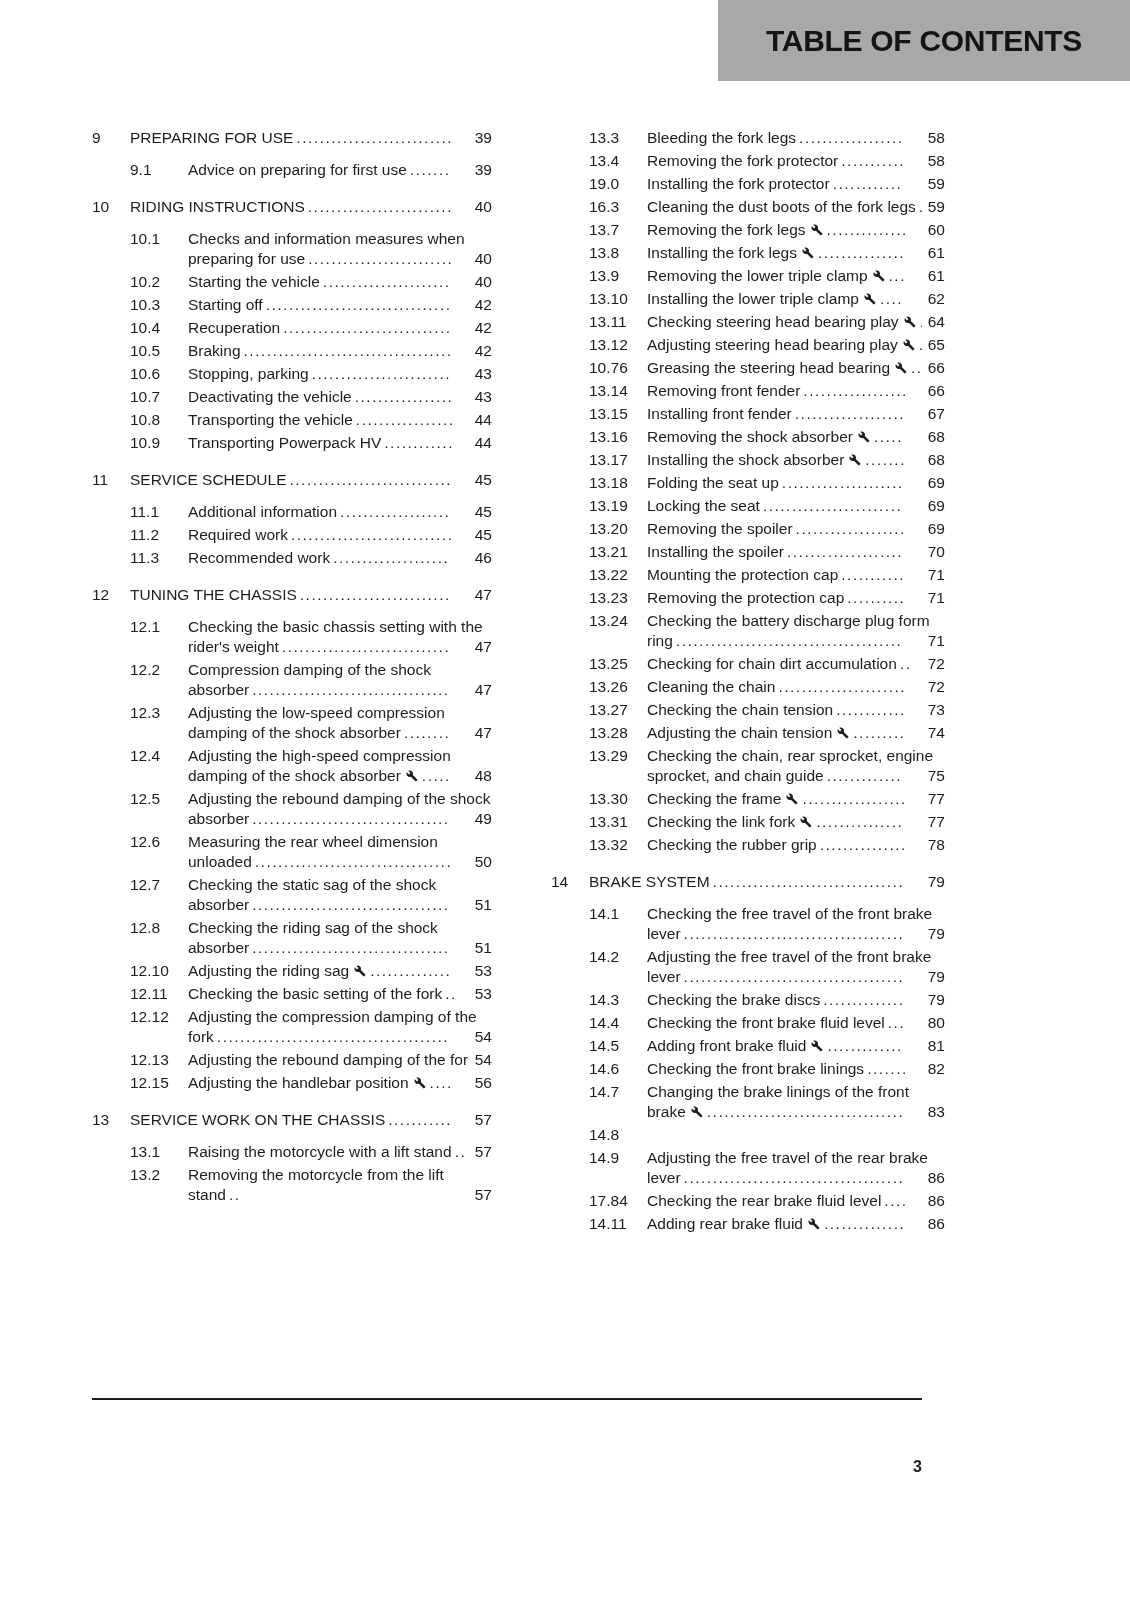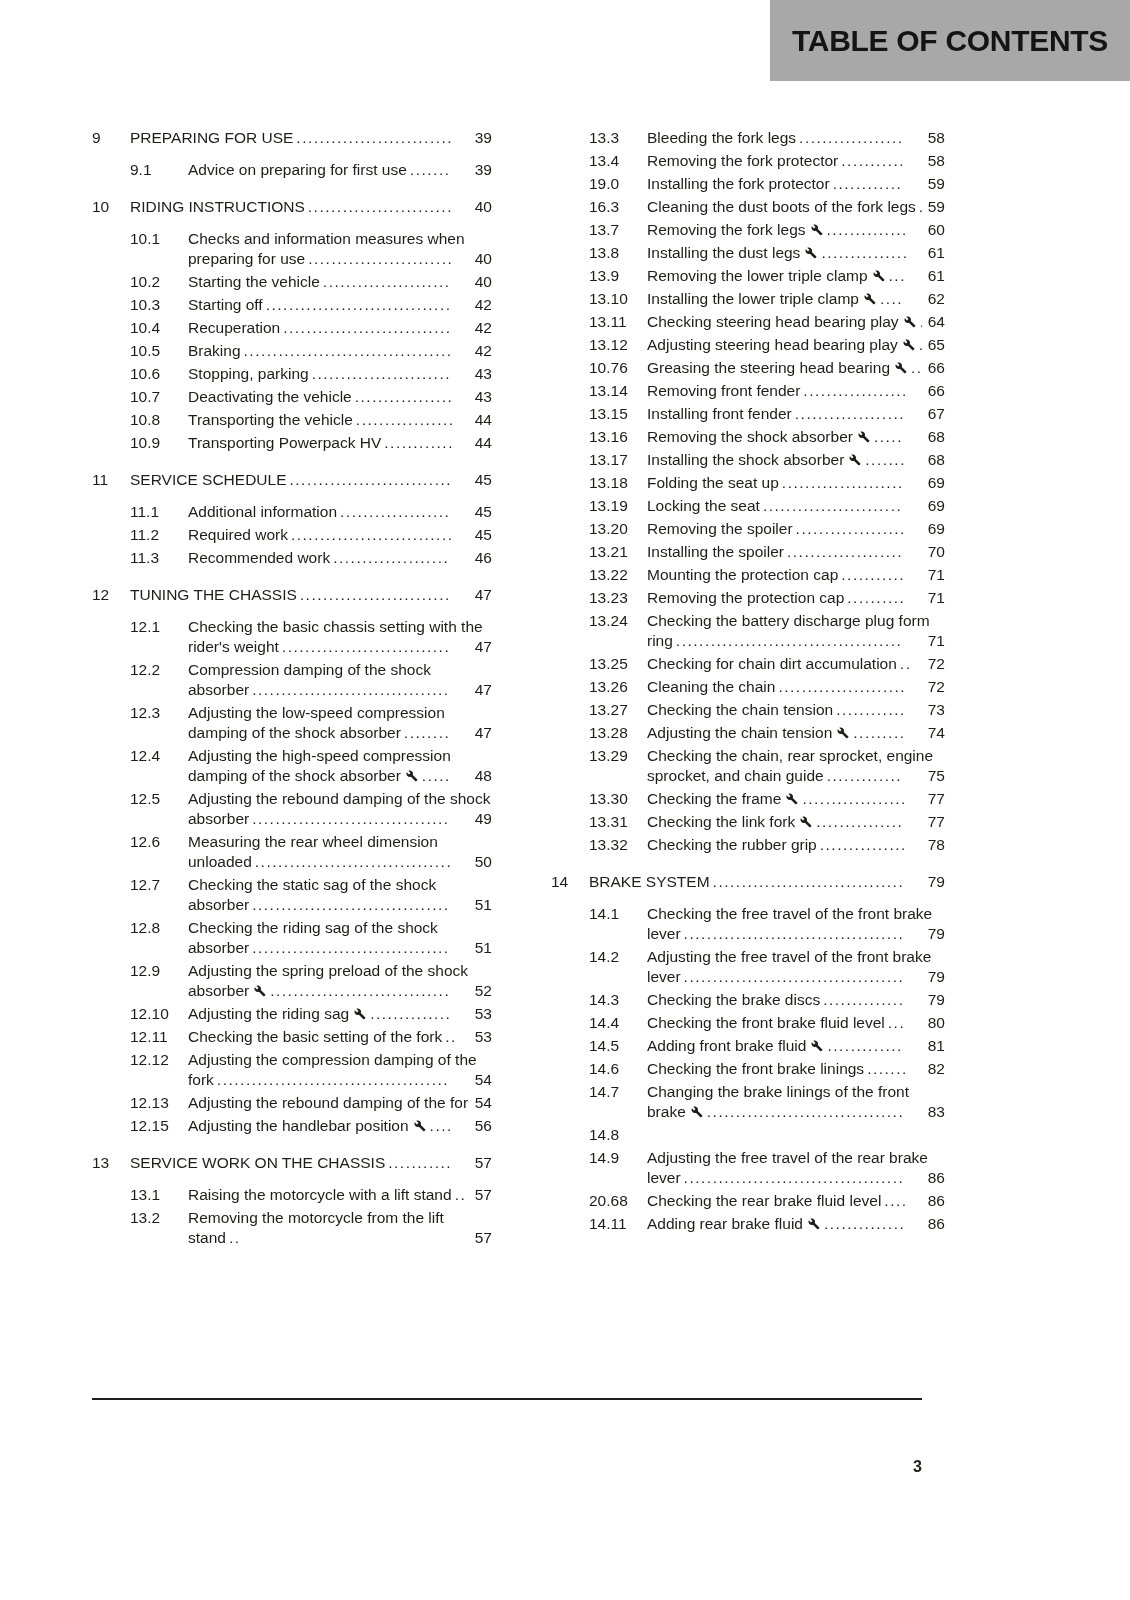--- a/index.html
+++ b/index.html
@@ -9,21 +9,21 @@
     height: 1600px;
     background: #ffffff;
     font-family: "Liberation Sans", "DejaVu Sans", sans-serif;
     color: var(--text-color, #1d1d1b);
     overflow: hidden;
     margin: 0 auto;
   }
   .toc-header {
     position: absolute;
     top: 0; right: 0;
-    width: 360px; height: 81px;
+    width: 412px; height: 81px;
     background: var(--header-bg, #a8a8a8);
     display: flex; align-items: center; justify-content: center;
   }
   .toc-header h1 {
     margin: 0;
     font-size: 30px;
     font-weight: 700;
     letter-spacing: -0.3px;
     color: #141414;
     white-space: nowrap;
@@ -190,26 +190,20 @@
         </div>
         <div class="toc-row section">
           <span class="num">12.7</span>
           <span class="content"><span class="title">Checking the static sag of the shock absorber</span><span class="fill">..................................</span><span class="page">51</span></span>
         </div>
         <div class="toc-row section">
           <span class="num">12.8</span>
           <span class="content"><span class="title">Checking the riding sag of the shock absorber</span><span class="fill">..................................</span><span class="page">51</span></span>
         </div>
         <div class="toc-row section">
-          <span class="num">12.9</span>
-          <span class="content"><span class="title">Adjusting the spring preload of the shock absorber</span><span class="wrench"><svg viewBox="0 0 24 24" width="12" height="12" fill="#1d1d1b" aria-hidden="true">
-                <path d="M22.7 19l-9.1-9.1c.9-2.3.4-5-1.5-6.9-2-2-5-2.4-7.4-1.3L9 6 6 9 1.6 4.7C.4 7.1.9 10.1 2.9 12.1c1.9 1.9 4.6 2.4 6.9 1.5l9.1 9.1c.4.4 1 .4 1.4 0l2.3-2.3c.5-.4.5-1.1.1-1.4z"></path>
-              </svg></span><span class="fill">...............................</span><span class="page">52</span></span>
-        </div>
-        <div class="toc-row section">
           <span class="num">12.10</span>
           <span class="content"><span class="title">Adjusting the riding sag</span><span class="wrench"><svg viewBox="0 0 24 24" width="12" height="12" fill="#1d1d1b" aria-hidden="true">
                 <path d="M22.7 19l-9.1-9.1c.9-2.3.4-5-1.5-6.9-2-2-5-2.4-7.4-1.3L9 6 6 9 1.6 4.7C.4 7.1.9 10.1 2.9 12.1c1.9 1.9 4.6 2.4 6.9 1.5l9.1 9.1c.4.4 1 .4 1.4 0l2.3-2.3c.5-.4.5-1.1.1-1.4z"></path>
               </svg></span><span class="fill">..............</span><span class="page">53</span></span>
         </div>
         <div class="toc-row section">
           <span class="num">12.11</span>
           <span class="content"><span class="title">Checking the basic setting of the fork</span><span class="fill">..</span><span class="page">53</span></span>
         </div>
         <div class="toc-row section">
@@ -257,21 +251,21 @@
           <span class="content"><span class="title">Cleaning the dust boots of the fork legs</span><span class="fill">..</span><span class="page">59</span></span>
         </div>
         <div class="toc-row section">
           <span class="num">13.7</span>
           <span class="content"><span class="title">Removing the fork legs</span><span class="wrench"><svg viewBox="0 0 24 24" width="12" height="12" fill="#1d1d1b" aria-hidden="true">
                 <path d="M22.7 19l-9.1-9.1c.9-2.3.4-5-1.5-6.9-2-2-5-2.4-7.4-1.3L9 6 6 9 1.6 4.7C.4 7.1.9 10.1 2.9 12.1c1.9 1.9 4.6 2.4 6.9 1.5l9.1 9.1c.4.4 1 .4 1.4 0l2.3-2.3c.5-.4.5-1.1.1-1.4z"></path>
               </svg></span><span class="fill">..............</span><span class="page">60</span></span>
         </div>
         <div class="toc-row section">
           <span class="num">13.8</span>
-          <span class="content"><span class="title">Installing the dust legs</span><span class="wrench"><svg viewBox="0 0 24 24" width="12" height="12" fill="#1d1d1b" aria-hidden="true">
+          <span class="content"><span class="title">Installing the fork legs</span><span class="wrench"><svg viewBox="0 0 24 24" width="12" height="12" fill="#1d1d1b" aria-hidden="true">
                 <path d="M22.7 19l-9.1-9.1c.9-2.3.4-5-1.5-6.9-2-2-5-2.4-7.4-1.3L9 6 6 9 1.6 4.7C.4 7.1.9 10.1 2.9 12.1c1.9 1.9 4.6 2.4 6.9 1.5l9.1 9.1c.4.4 1 .4 1.4 0l2.3-2.3c.5-.4.5-1.1.1-1.4z"></path>
               </svg></span><span class="fill">...............</span><span class="page">61</span></span>
         </div>
         <div class="toc-row section">
           <span class="num">13.9</span>
           <span class="content"><span class="title">Removing the lower triple clamp</span><span class="wrench"><svg viewBox="0 0 24 24" width="12" height="12" fill="#1d1d1b" aria-hidden="true">
                 <path d="M22.7 19l-9.1-9.1c.9-2.3.4-5-1.5-6.9-2-2-5-2.4-7.4-1.3L9 6 6 9 1.6 4.7C.4 7.1.9 10.1 2.9 12.1c1.9 1.9 4.6 2.4 6.9 1.5l9.1 9.1c.4.4 1 .4 1.4 0l2.3-2.3c.5-.4.5-1.1.1-1.4z"></path>
               </svg></span><span class="fill">...</span><span class="page">61</span></span>
         </div>
         <div class="toc-row section">
@@ -421,21 +415,21 @@
               </svg></span><span class="fill">..................................</span><span class="page">83</span></span>
         </div>
         <div class="toc-row section">
           <span class="num">14.8</span>
         </div>
         <div class="toc-row section">
           <span class="num">14.9</span>
           <span class="content"><span class="title">Adjusting the free travel of the rear brake lever</span><span class="fill">......................................</span><span class="page">86</span></span>
         </div>
         <div class="toc-row section">
-          <span class="num">20.68</span>
+          <span class="num">17.84</span>
           <span class="content"><span class="title">Checking the rear brake fluid level</span><span class="fill">....</span><span class="page">86</span></span>
         </div>
         <div class="toc-row section">
           <span class="num">14.11</span>
           <span class="content"><span class="title">Adding rear brake fluid</span><span class="wrench"><svg viewBox="0 0 24 24" width="12" height="12" fill="#1d1d1b" aria-hidden="true">
                 <path d="M22.7 19l-9.1-9.1c.9-2.3.4-5-1.5-6.9-2-2-5-2.4-7.4-1.3L9 6 6 9 1.6 4.7C.4 7.1.9 10.1 2.9 12.1c1.9 1.9 4.6 2.4 6.9 1.5l9.1 9.1c.4.4 1 .4 1.4 0l2.3-2.3c.5-.4.5-1.1.1-1.4z"></path>
               </svg></span><span class="fill">..............</span><span class="page">86</span></span>
         </div>
       </div>
   </div>

